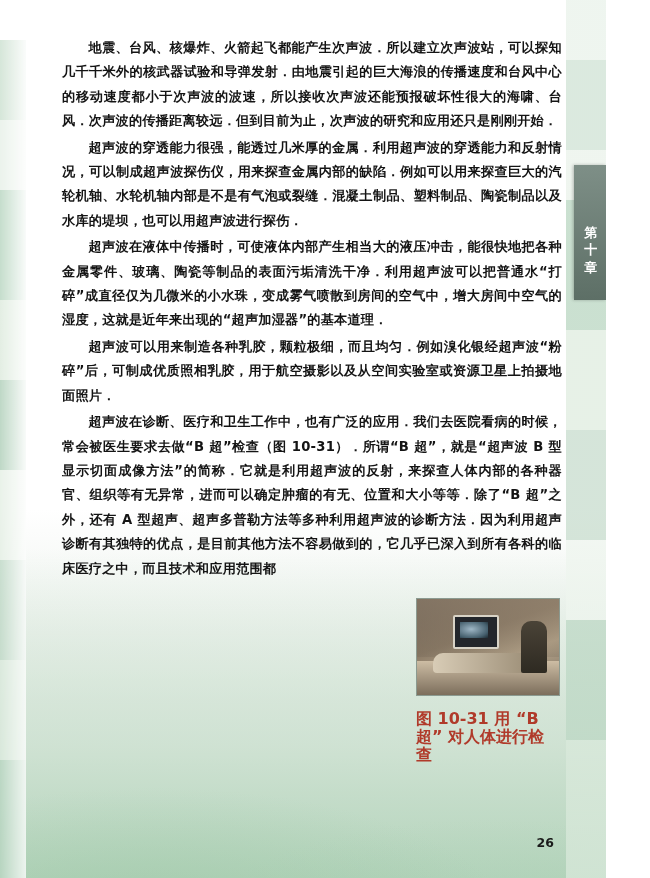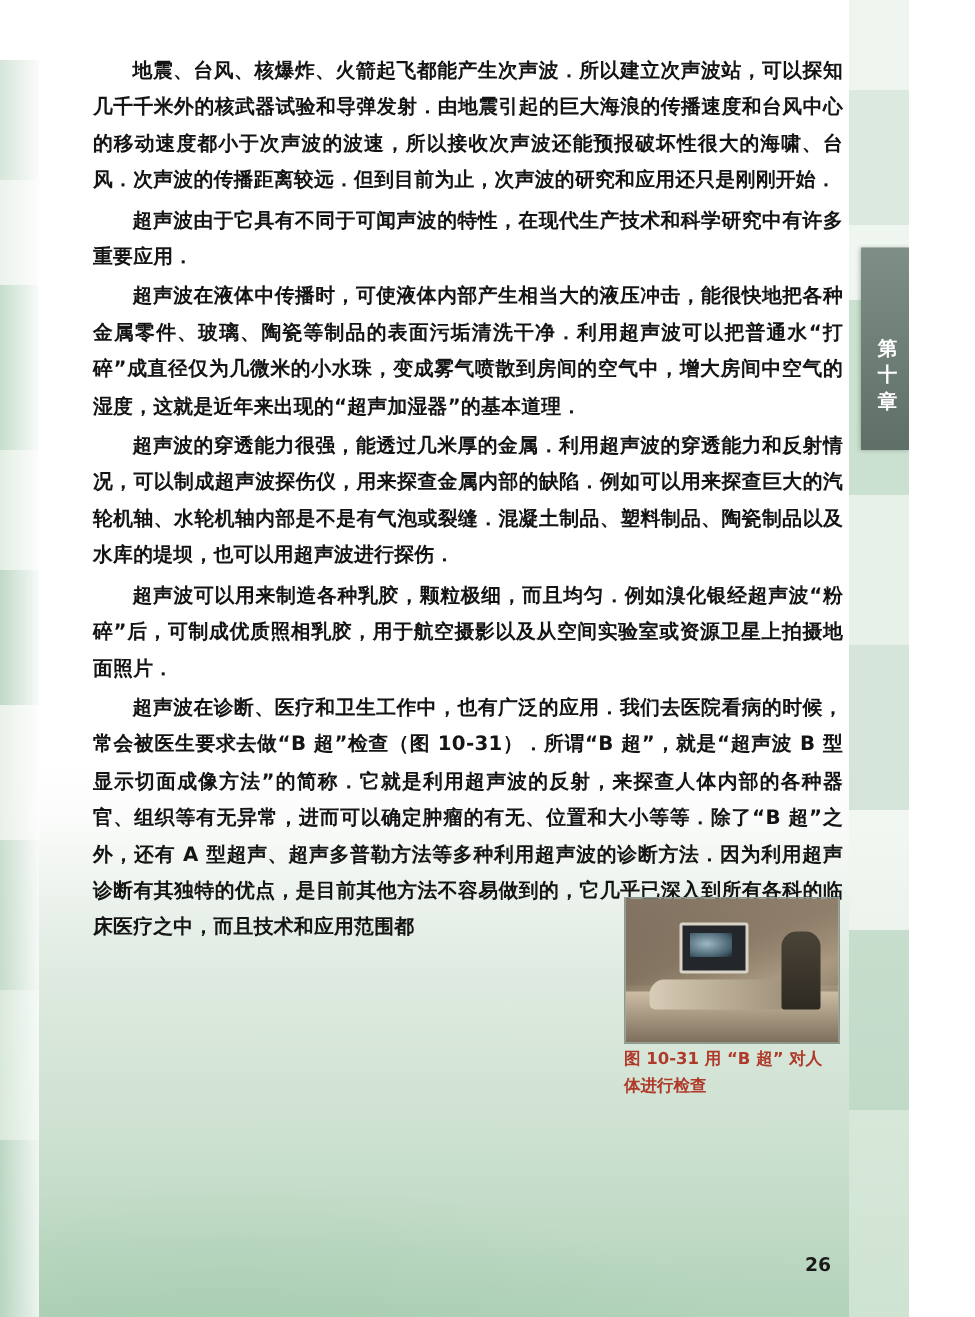--- a/index.html
+++ b/index.html
@@ -187,22 +187,22 @@
     background: linear-gradient(to bottom, #4a4337, #2e2a22);
     border-radius: 10px 10px 2px 2px;
   }
   .fig-wall {
     position: absolute;
     left: 0; top: 0;
     width: 142px; height: 58px;
     background: linear-gradient(to bottom, rgba(150,133,112,0.55), rgba(90,80,66,0.15));
   }
   .figcaption {
-    margin-top: 1px;
-    font-size: 11px;
+    margin-top: 14px;
+    font-size: 16px;
     line-height: 18px;
     color: #b03a2a;
     text-align: left;
     font-family: "DejaVu Sans", "Liberation Sans", sans-serif;
   }
 
   
   .page-number {
     position: absolute;
     right: 52px;
@@ -218,23 +218,22 @@
 <div class="page">
 
   <div class="bottom-wash"></div>
   <div class="left-strip"></div>
   <div class="right-strip"></div>
 
   <div class="chapter-tab">第 十 章</div>
 
   <div class="content">
     <p class="body">地震、台风、核爆炸、火箭起飞都能产生次声波．所以建立次声波站，可以探知几千千米外的核武器试验和导弹发射．由地震引起的巨大海浪的传播速度和台风中心的移动速度都小于次声波的波速，所以接收次声波还能预报破坏性很大的海啸、台风．次声波的传播距离较远．但到目前为止，次声波的研究和应用还只是刚刚开始．</p>
-    <p class="body">超声波由于它具有不同于可闻声波的特性，在现代生产技术和科学研究中有许多重要应用．</p>
+    <p class="body">超声波的穿透能力很强，能透过几米厚的金属．利用超声波的穿透能力和反射情况，可以制成超声波探伤仪，用来探查金属内部的缺陷．例如可以用来探查巨大的汽轮机轴、水轮机轴内部是不是有气泡或裂缝．混凝土制品、塑料制品、陶瓷制品以及水库的堤坝，也可以用超声波进行探伤．</p>
     <p class="body">超声波在液体中传播时，可使液体内部产生相当大的液压冲击，能很快地把各种金属零件、玻璃、陶瓷等制品的表面污垢清洗干净．利用超声波可以把普通水“打碎”成直径仅为几微米的小水珠，变成雾气喷散到房间的空气中，增大房间中空气的湿度，这就是近年来出现的“超声加湿器”的基本道理．</p>
-    <p class="body">超声波的穿透能力很强，能透过几米厚的金属．利用超声波的穿透能力和反射情况，可以制成超声波探伤仪，用来探查金属内部的缺陷．例如可以用来探查巨大的汽轮机轴、水轮机轴内部是不是有气泡或裂缝．混凝土制品、塑料制品、陶瓷制品以及水库的堤坝，也可以用超声波进行探伤．</p>
     <p class="body">超声波可以用来制造各种乳胶，颗粒极细，而且均匀．例如溴化银经超声波“粉碎”后，可制成优质照相乳胶，用于航空摄影以及从空间实验室或资源卫星上拍摄地面照片．</p>
     <p class="body">超声波在诊断、医疗和卫生工作中，也有广泛的应用．我们去医院看病的时候，常会被医生要求去做“B 超”检查（图 10-31）．所谓“B 超”，就是“超声波 B 型显示切面成像方法”的简称．它就是利用超声波的反射，来探查人体内部的各种器官、组织等有无异常，进而可以确定肿瘤的有无、位置和大小等等．除了“B 超”之外，还有 A 型超声、超声多普勒方法等多种利用超声波的诊断方法．因为利用超声诊断有其独特的优点，是目前其他方法不容易做到的，它几乎已深入到所有各科的临床医疗之中，而且技术和应用范围都</p>
   </div>
 
   <div class="figure">
     <div class="figure-img">
       <div class="fig-wall"></div>
       <div class="fig-monitor"></div>
       <div class="fig-bed"></div>
       <div class="fig-person"></div>

